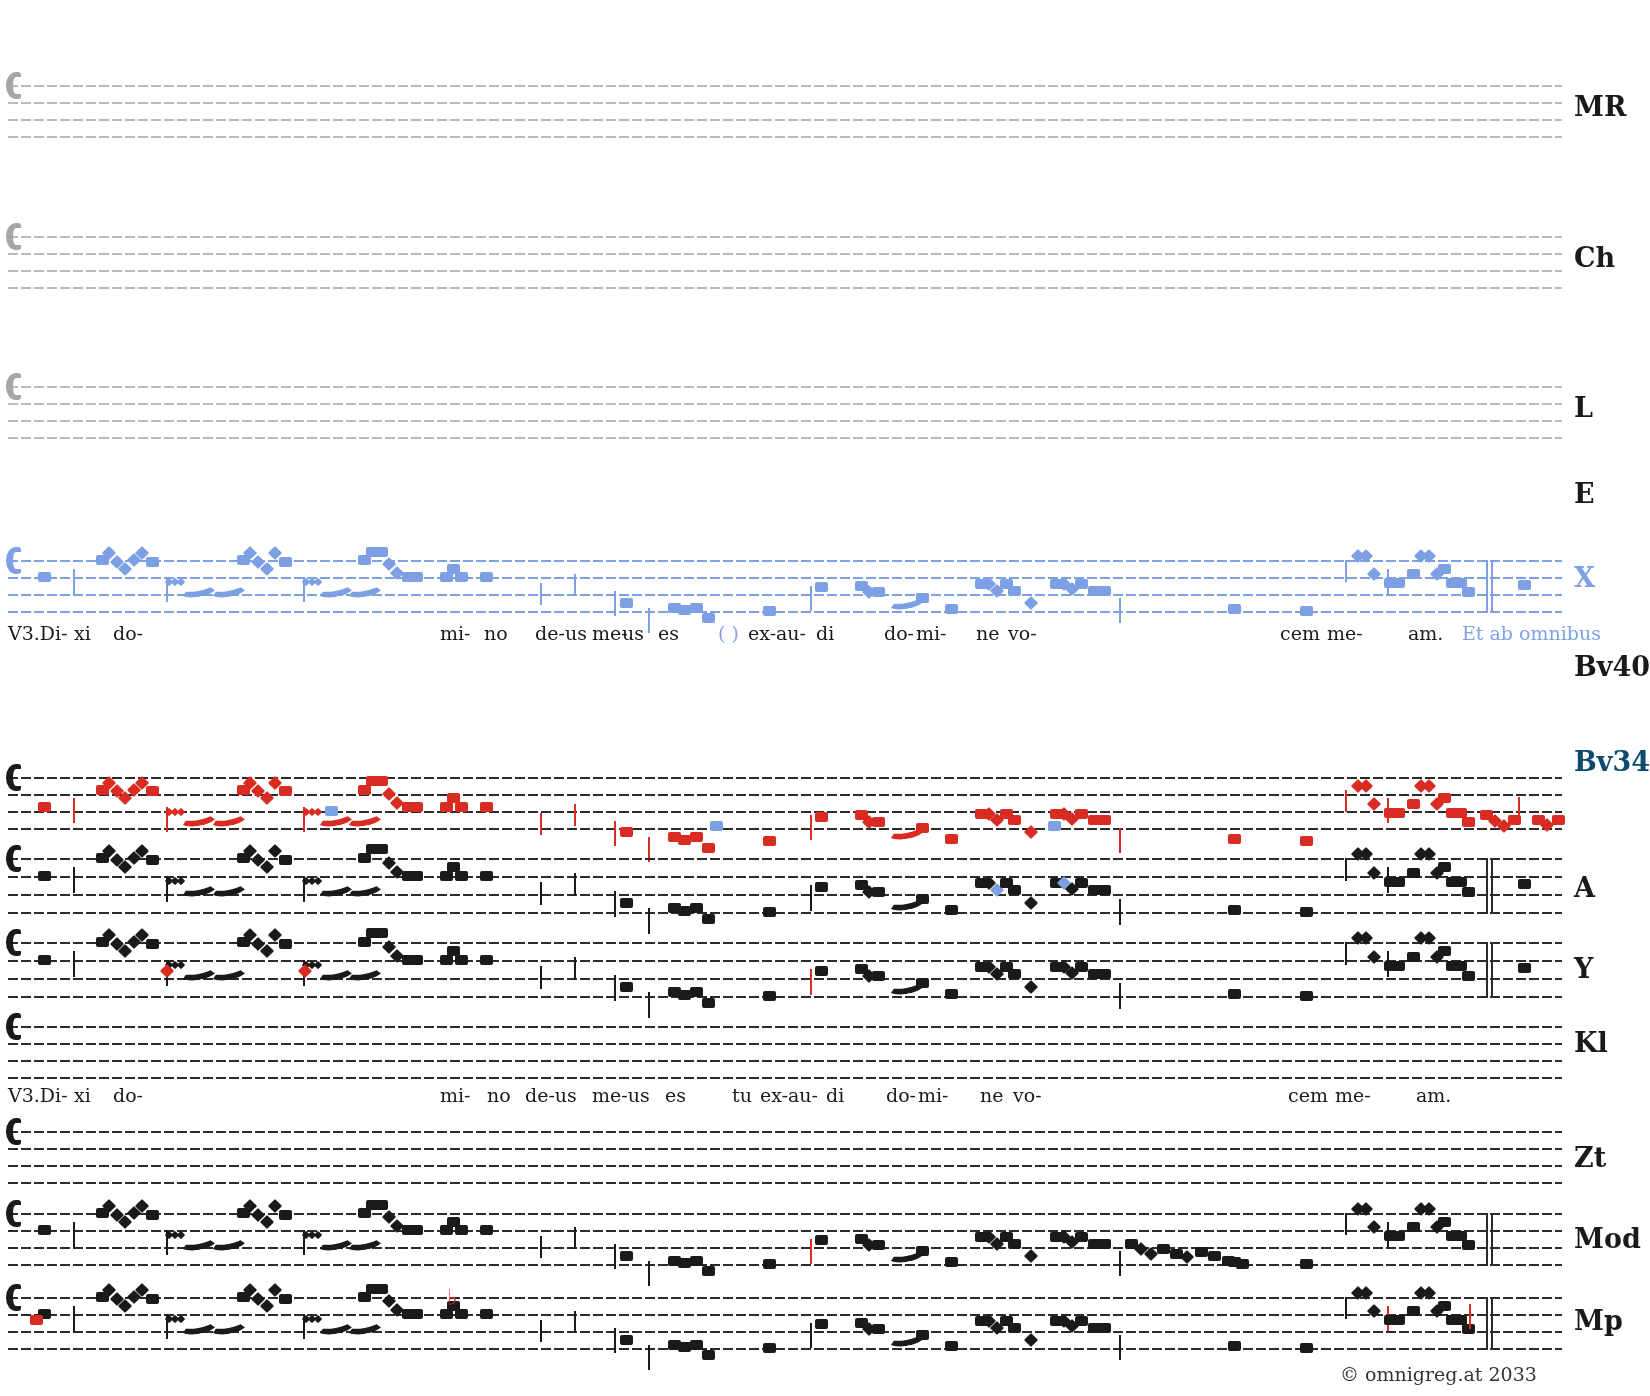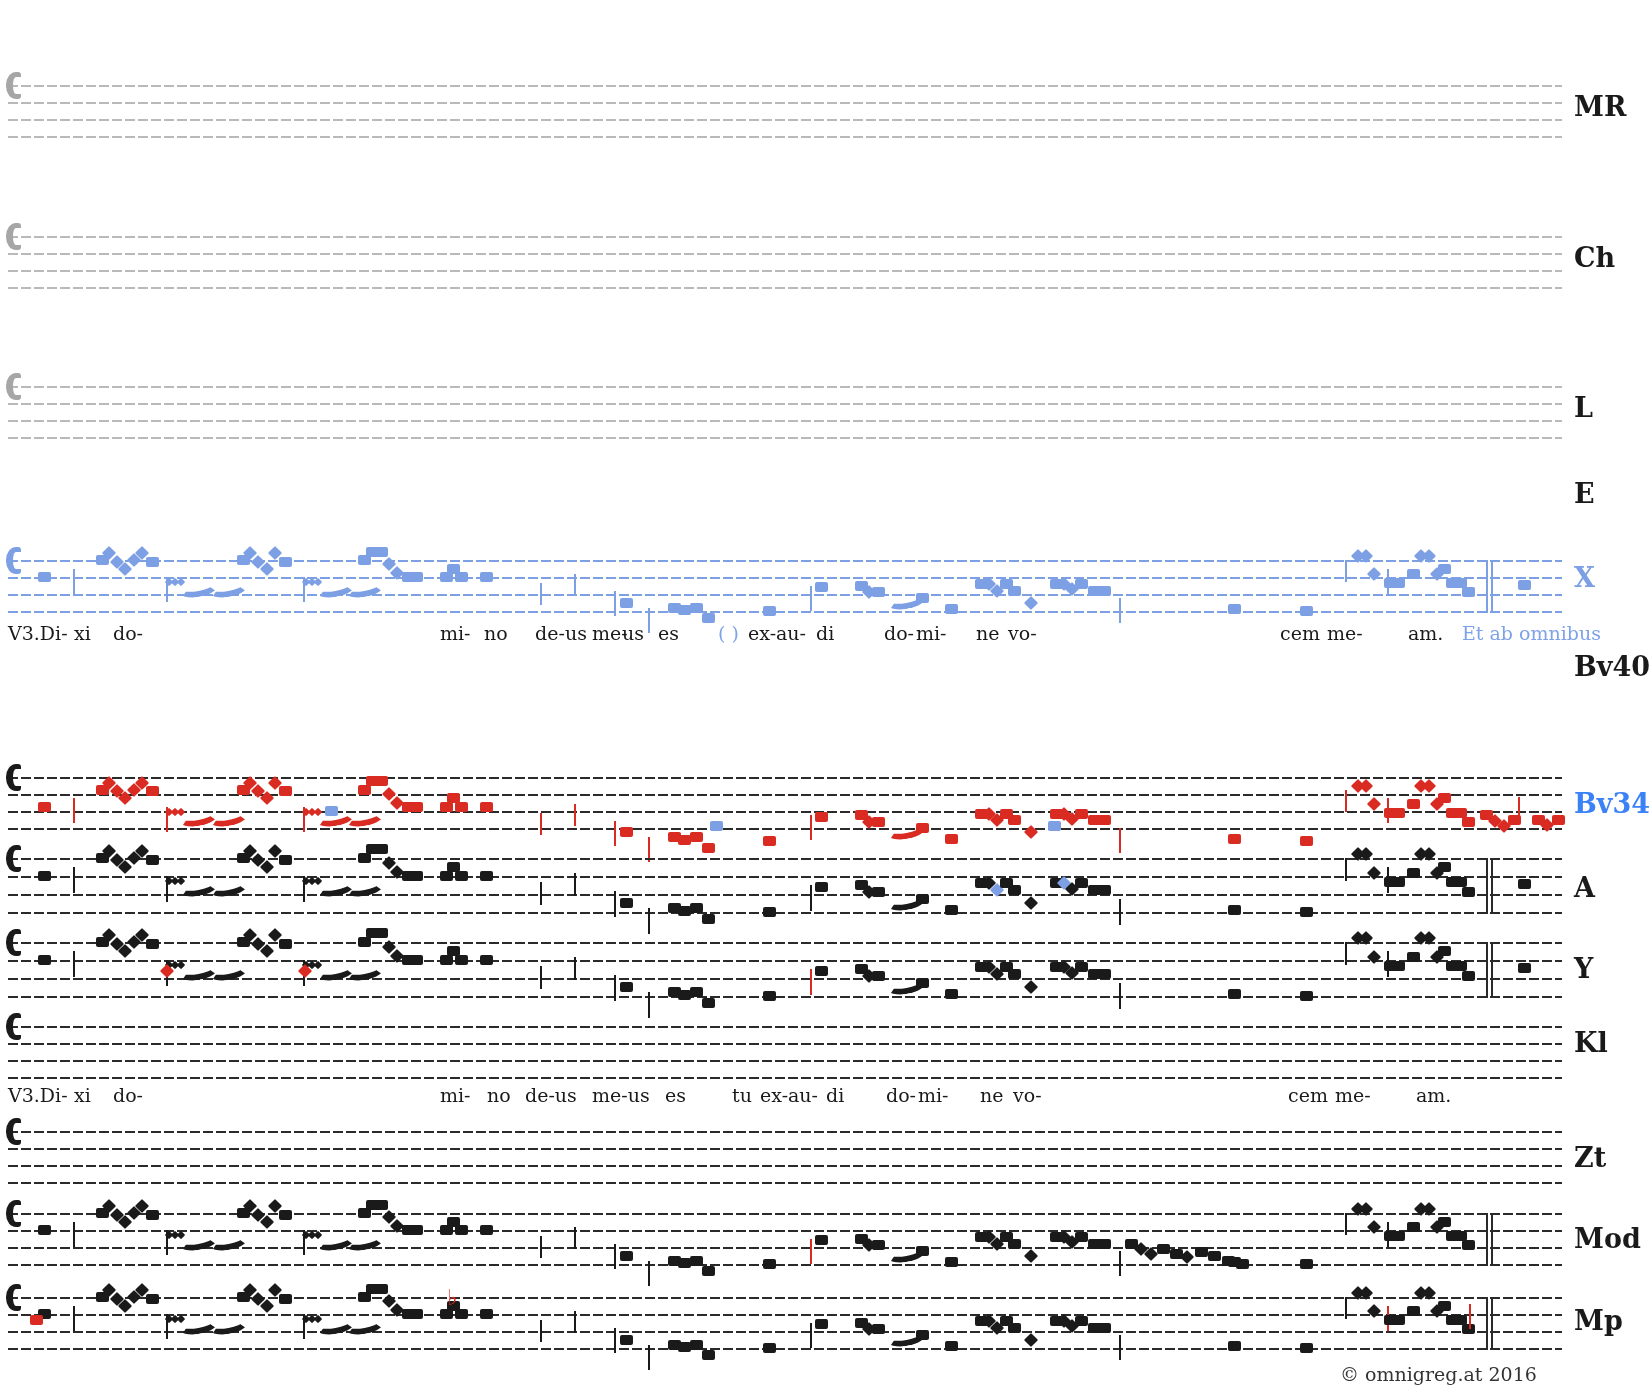--- a/index.html
+++ b/index.html
@@ -17,21 +17,21 @@
   .n-q{position:absolute;transform:rotate(45deg);border-radius:1px;}
   .n-b{position:absolute;font-size:22px;line-height:22px;font-family:"DejaVu Sans",sans-serif;}
   .dbar{position:absolute;width:7px;box-sizing:border-box;}
   .lyr{position:absolute;font-size:19px;line-height:22px;white-space:pre;color:#1a1a1a;}
   #copyright{position:absolute;font-size:19px;}
 </style>
 </head>
 <body>
 
 <div id="page">
-  <div id="copyright" style="left: 1340px; top: 1363px; color: rgb(51, 51, 51);">©  omnigreg.at   2016</div>
+  <div id="copyright" style="left: 1340px; top: 1363px; color: rgb(51, 51, 51);">©  omnigreg.at   2033</div>
 <div style="position: absolute; left: 0px; top: 0px;">
       <div class="staff-line" style="left: 8px; width: 1554px; top: 85px; background: repeating-linear-gradient(90deg, rgb(185, 185, 185) 0px, rgb(185, 185, 185) 10px, rgba(255, 255, 255, 0) 10px, rgba(255, 255, 255, 0) 13px);"></div>
       <div class="staff-line" style="left: 8px; width: 1554px; top: 102px; background: repeating-linear-gradient(90deg, rgb(185, 185, 185) 0px, rgb(185, 185, 185) 10px, rgba(255, 255, 255, 0) 10px, rgba(255, 255, 255, 0) 13px);"></div>
       <div class="staff-line" style="left: 8px; width: 1554px; top: 119px; background: repeating-linear-gradient(90deg, rgb(185, 185, 185) 0px, rgb(185, 185, 185) 10px, rgba(255, 255, 255, 0) 10px, rgba(255, 255, 255, 0) 13px);"></div>
       <div class="staff-line" style="left: 8px; width: 1554px; top: 136px; background: repeating-linear-gradient(90deg, rgb(185, 185, 185) 0px, rgb(185, 185, 185) 10px, rgba(255, 255, 255, 0) 10px, rgba(255, 255, 255, 0) 13px);"></div>
       <div class="clef" style="left: 6px; top: 72px; border-left: 7px solid rgb(166, 166, 166); border-top: 5px solid rgb(166, 166, 166); border-bottom: 5px solid rgb(166, 166, 166);"></div>
       <div class="lbl" style="top: 93px; color: rgb(26, 26, 26);">MR</div>
     </div>
     <div style="position: absolute; left: 0px; top: 0px;">
       <div class="staff-line" style="left: 8px; width: 1554px; top: 236px; background: repeating-linear-gradient(90deg, rgb(185, 185, 185) 0px, rgb(185, 185, 185) 10px, rgba(255, 255, 255, 0) 10px, rgba(255, 255, 255, 0) 13px);"></div>
@@ -277,21 +277,21 @@
       <div class="n-p" style="left: 1480px; top: 810.25px; width: 13px; height: 10px; background: rgb(217, 43, 33);"></div>
       <div class="n-d" style="left: 1490px; top: 816.2px; width: 10px; height: 10px; background: rgb(217, 43, 33);"></div>
       <div class="n-d" style="left: 1499px; top: 821.3px; width: 10px; height: 10px; background: rgb(217, 43, 33);"></div>
       <div class="n-p" style="left: 1508px; top: 814.5px; width: 13px; height: 10px; background: rgb(217, 43, 33);"></div>
       <div class="n-p" style="left: 1518px; top: 809.4px; height: 10px; background: rgb(217, 43, 33);"></div>
       <div class="n-p" style="left: 1518px; top: 792.4px; height: 10px; background: rgb(217, 43, 33);"></div>
       <div class="n-stem" style="left: 1518px; top: 797.4px; height: 22px; background: rgb(217, 43, 33);"></div>
       <div class="n-p" style="left: 1532px; top: 814.5px; width: 13px; height: 10px; background: rgb(217, 43, 33);"></div>
       <div class="n-d" style="left: 1542px; top: 819.6px; width: 10px; height: 10px; background: rgb(217, 43, 33);"></div>
       <div class="n-p" style="left: 1552px; top: 814.5px; width: 13px; height: 10px; background: rgb(217, 43, 33);"></div>
-      <div class="lbl" style="top: 790px; color: #3b82f6; text-align: center;">Bv34</div>
+      <div class="lbl" style="top: 748px; color: #0c4a6e; text-align: center;">Bv34</div>
     </div>
     <div style="position: absolute; left: 0px; top: 0px;">
       <div class="staff-line" style="left: 8px; width: 1554px; top: 858px; background: repeating-linear-gradient(90deg, rgb(42, 42, 42) 0px, rgb(42, 42, 42) 10px, rgba(255, 255, 255, 0) 10px, rgba(255, 255, 255, 0) 13px);"></div>
       <div class="staff-line" style="left: 8px; width: 1554px; top: 876px; background: repeating-linear-gradient(90deg, rgb(42, 42, 42) 0px, rgb(42, 42, 42) 10px, rgba(255, 255, 255, 0) 10px, rgba(255, 255, 255, 0) 13px);"></div>
       <div class="staff-line" style="left: 8px; width: 1554px; top: 894px; background: repeating-linear-gradient(90deg, rgb(42, 42, 42) 0px, rgb(42, 42, 42) 10px, rgba(255, 255, 255, 0) 10px, rgba(255, 255, 255, 0) 13px);"></div>
       <div class="staff-line" style="left: 8px; width: 1554px; top: 912px; background: repeating-linear-gradient(90deg, rgb(42, 42, 42) 0px, rgb(42, 42, 42) 10px, rgba(255, 255, 255, 0) 10px, rgba(255, 255, 255, 0) 13px);"></div>
       <div class="clef" style="left: 6px; top: 845px; border-left: 7px solid rgb(26, 26, 26); border-top: 5px solid rgb(26, 26, 26); border-bottom: 5px solid rgb(26, 26, 26);"></div>
       <div class="n-p" style="left: 38px; top: 871px; width: 13px; height: 10px; background: rgb(26, 26, 26);"></div>
       <div class="n-p" style="left: 62px; top: 862px; height: 10px; background: rgb(26, 26, 26);"></div>
       <div class="n-stem" style="left: 73px; top: 867px; height: 26px; background: rgb(26, 26, 26);"></div>

